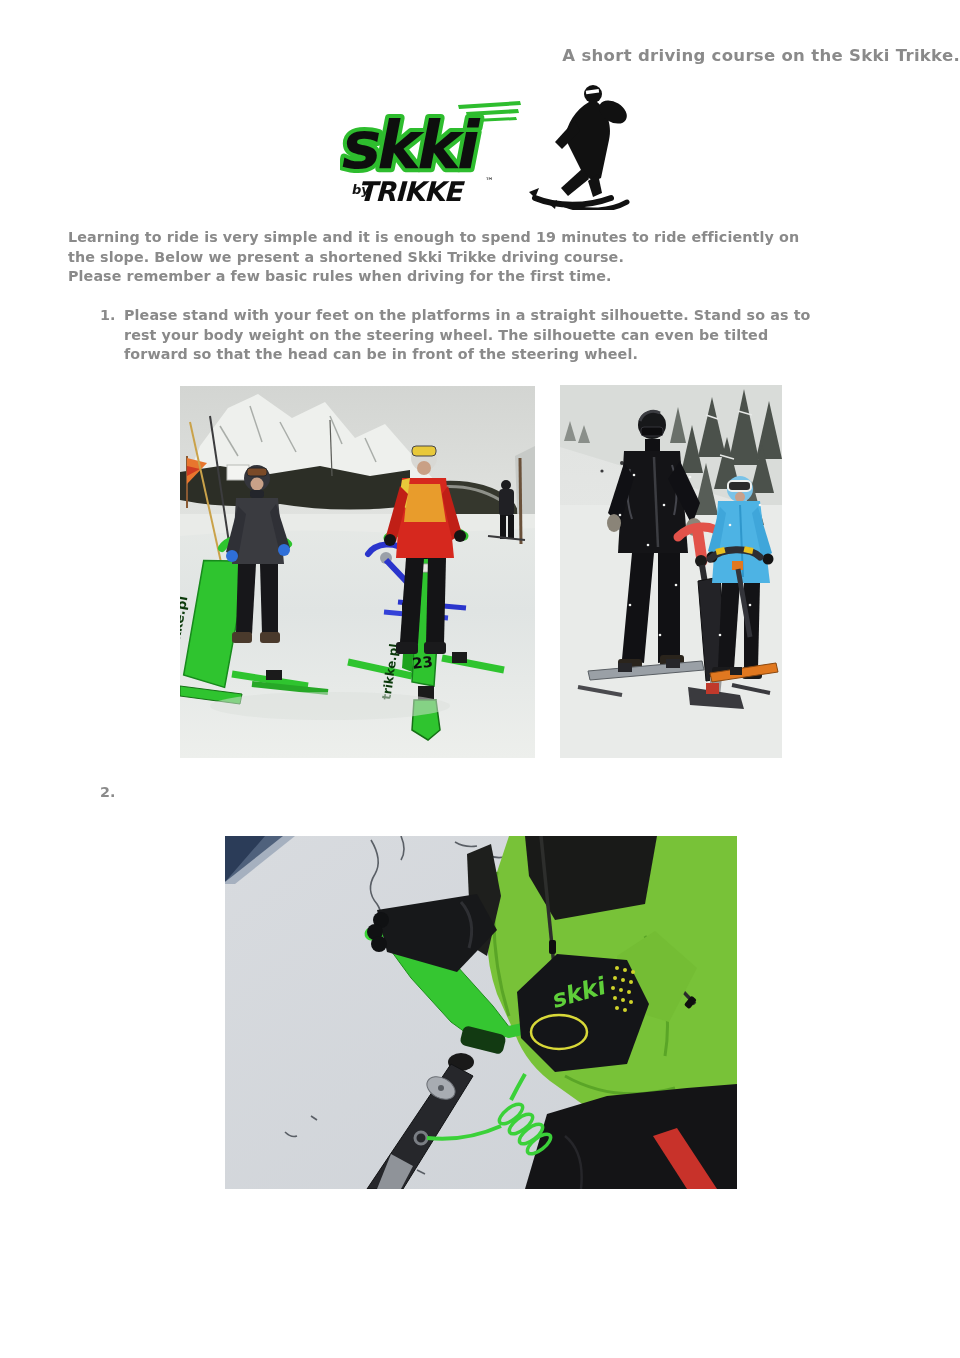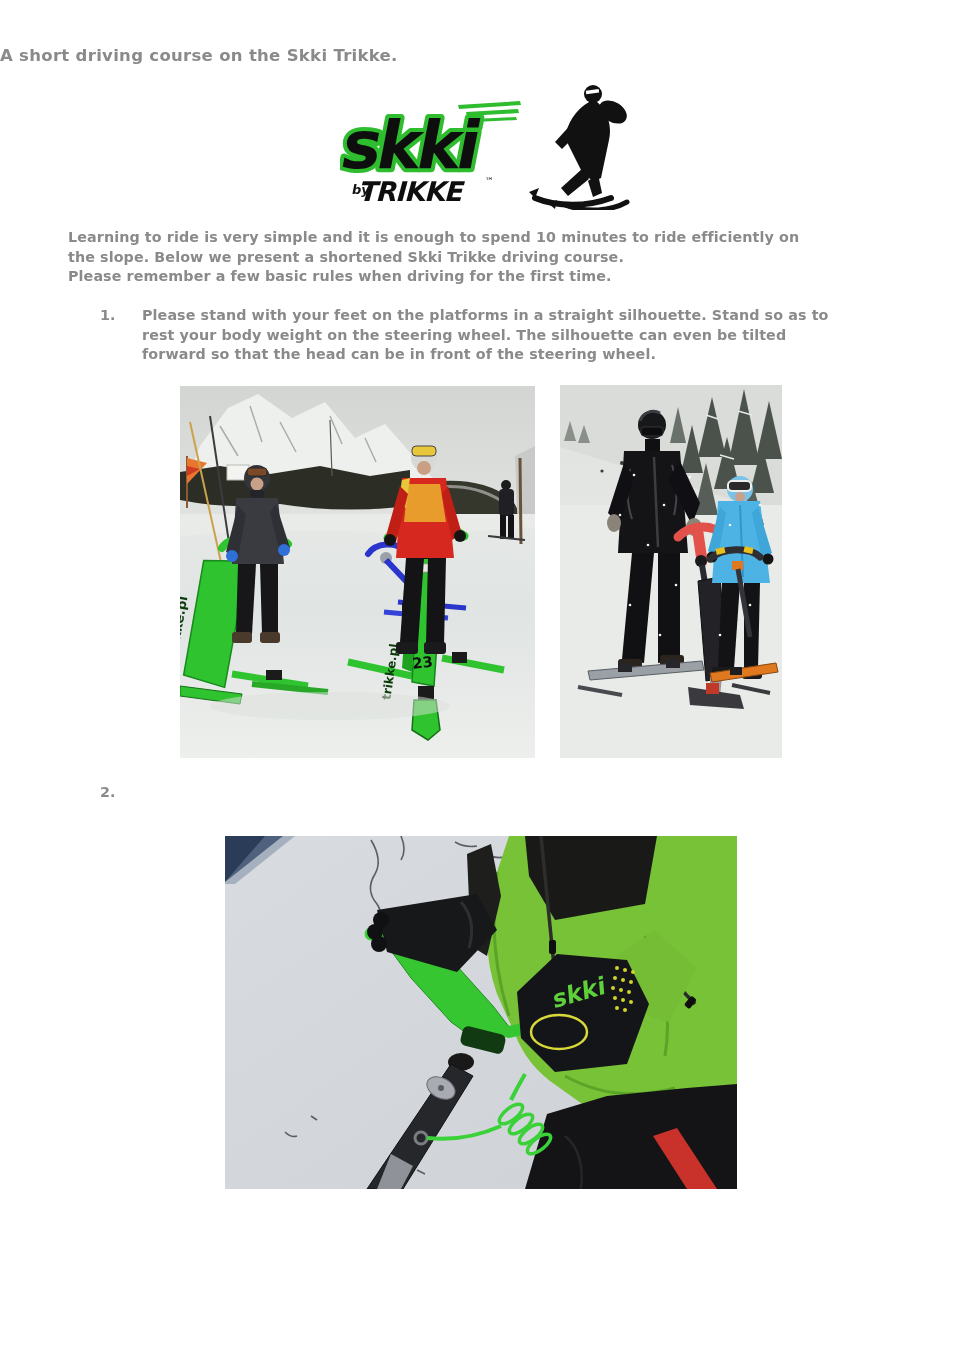--- a/index.html
+++ b/index.html
@@ -1,27 +1,27 @@
 <!DOCTYPE html>
 <html><head>
 <meta charset="utf-8">
 <style>
   html,body { margin:0; padding:0; background:#ffffff; }
   .page {
     position:relative; width:960px; height:1358px; background:#ffffff;
     font-family:"DejaVu Sans","Liberation Sans",sans-serif; overflow:hidden;
   }
   .doc-title {
-    position:absolute; top:46px; left:0; width:960px; text-align:left;
+    position:absolute; top:46px; left:0; width:960px; text-align:right;
     font-size:16.5px; font-weight:bold; color:#8a8a8a; letter-spacing:.3px;
   }
   .gray-text { font-weight:bold; color:#8a8a8a; font-size:14.3px; line-height:19.5px; white-space:pre-line; letter-spacing:.1px; }
   .intro { position:absolute; left:68px; top:228px; width:830px; }
   .step-num  { position:absolute; left:100px; width:24px; }
-  .step-text { position:absolute; left:142px; width:772px; }
+  .step-text { position:absolute; left:124px; width:772px; }
   .s1 { top:306px; } .s2 { top:783px; }
   .photo { position:absolute; display:block; }
   .photo svg { display:block; }
   .p1 { left:180px; top:386px; width:355px; height:372px; }
   .p2 { left:560px; top:385px; width:222px; height:373px; }
   .p3 { left:225px; top:836px; width:512px; height:353px; }
   .logo-wrap { position:absolute; left:340px; top:80px; width:300px; height:130px; }
 </style>
 </head>
 <body>
@@ -54,21 +54,21 @@
         <path d="M78,88 L56,108 L63,116 L84,99 Z"></path>
         <path d="M93,94 L97,113 L88,117 L83,101 Z"></path>
         <path d="M30,118 C52,127 82,127 106,118" fill="none" stroke="#111111" stroke-width="6" stroke-linecap="round"></path>
         <path d="M60,125 C82,133 106,131 122,122" fill="none" stroke="#111111" stroke-width="5" stroke-linecap="round"></path>
         <polygon points="24,112 34,108 30,118"></polygon>
         <polygon points="44,124 52,120 50,129"></polygon>
       </g>
     </svg>
   </div>
 
-  <div class="intro gray-text">Learning to ride is very simple and it is enough to spend 10 minutes to ride efficiently on
+  <div class="intro gray-text">Learning to ride is very simple and it is enough to spend 19 minutes to ride efficiently on
 the slope. Below we present a shortened Skki Trikke driving course.
 Please remember a few basic rules when driving for the first time.</div>
 
   <div class="step-num s1 gray-text">1.</div>
   <div class="step-text s1 gray-text">Please stand with your feet on the platforms in a straight silhouette. Stand so as to
 rest your body weight on the steering wheel. The silhouette can even be tilted
 forward so that the head can be in front of the steering wheel.</div>
 
   <div class="photo p1">
     <svg width="355" height="372" viewBox="0 0 355 372">

